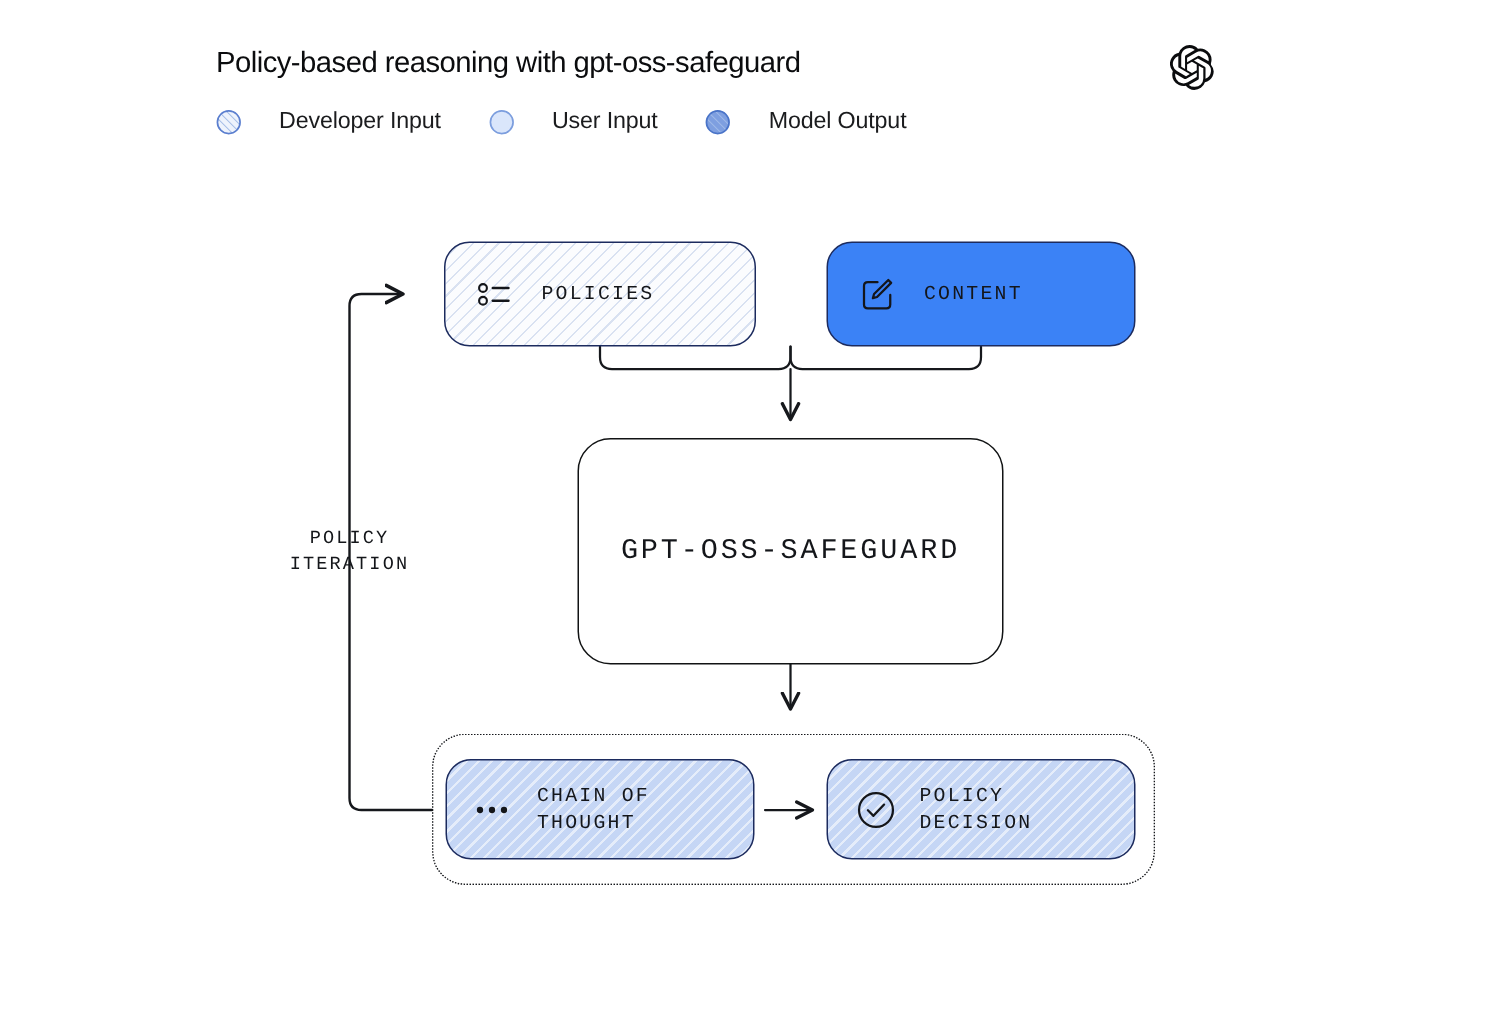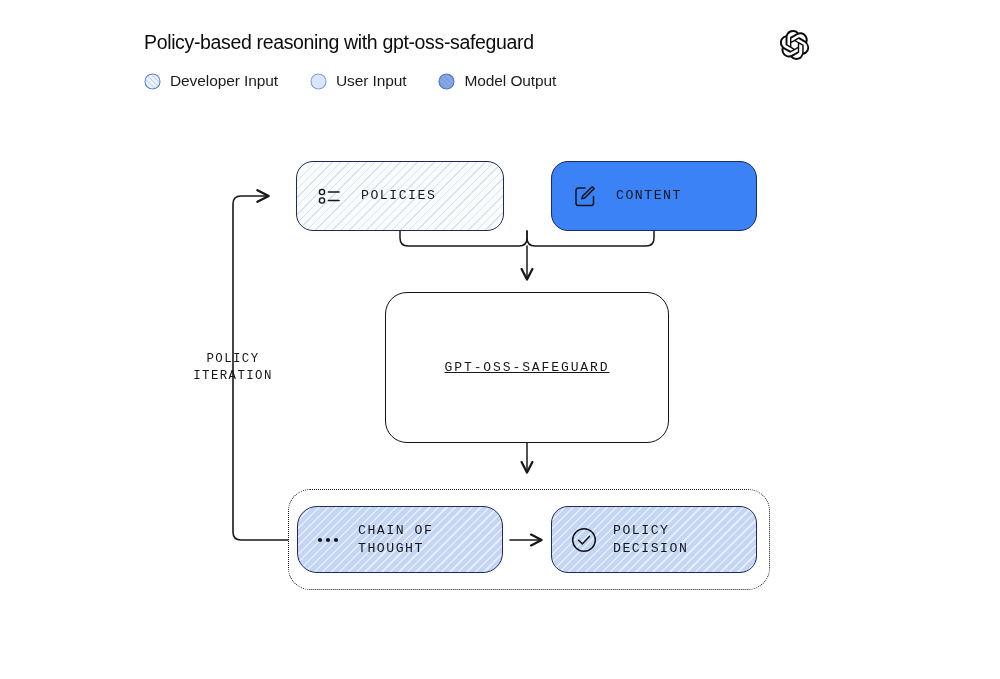--- a/index.html
+++ b/index.html
@@ -40,21 +40,21 @@
     position: absolute;
     left: 144px;
     top: 72px;
     display: flex;
     align-items: center;
     gap: 0;
   }
   .legend-item {
     display: flex;
     align-items: center;
-    gap: 9px;
+    gap: 25px;
     margin-right: 32px;
   }
   .legend-swatch {
     width: 17px;
     height: 17px;
     border-radius: 50%;
     flex: none;
   }
   .legend-label {
     font-size: 15.5px;
@@ -129,21 +129,21 @@
   #node-model {
     left: 385px;
     top: 292px;
     width: 284px;
     height: 151px;
     border: 1.5px solid #111314;
     border-radius: 22px;
     background: #ffffff;
     justify-content: center;
   }
-  #node-model .node-label { letter-spacing: 1.9px; font-size: 13px; text-decoration: underline; }
+  #node-model .node-label { letter-spacing: 1.9px; font-size: 19px; }
 
   
   #output-group {
     position: absolute;
     left: 288px;
     top: 489px;
     width: 482px;
     height: 101px;
     border: 1.7px dotted #16181c;
     border-radius: 22px;
@@ -162,21 +162,20 @@
       rgba(255,255,255,0) 1.6px,
       rgba(255,255,255,0) 6px
     );
   }
   #node-cot {
     left: 297px;
     top: 506px;
     width: 206px;
     height: 67px;
     padding-left: 18px;
-    border-radius: 20px;
   }
   #node-cot .node-icon { width: 26px; height: 14px; margin-right: 16px; }
   #node-decision {
     left: 551px;
     top: 506px;
     width: 206px;
     height: 67px;
     padding-left: 18px;
   }
   #node-decision .node-icon { width: 28px; height: 28px; margin-right: 15px; }

